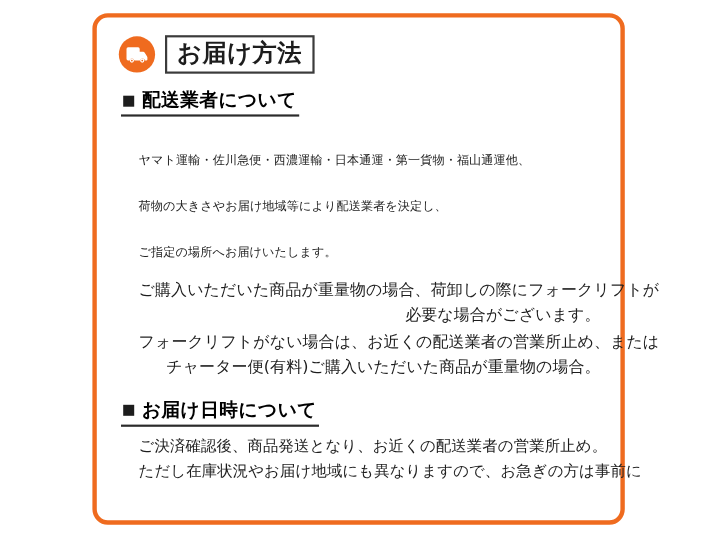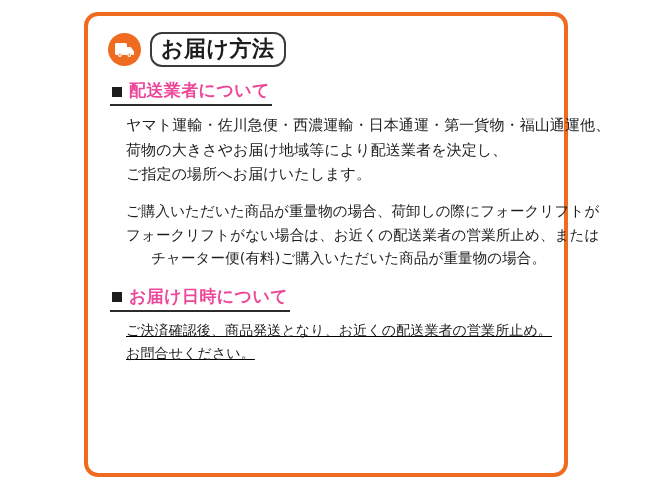--- a/index.html
+++ b/index.html
@@ -48,41 +48,41 @@
     border-radius: 50%;
     background: #ef6b1f;
     display: flex;
     align-items: center;
     justify-content: center;
     flex: 0 0 auto;
   }
   .truck-badge svg { display: block; }
   .title-box {
     border: 2px solid #3b3b3b;
-    border-radius: 12px;
+    border-radius: 0;
     padding: 2px 9px 4px 9px;
     font-size: 22px;
     line-height: 1.15;
     font-weight: bold;
     color: #1d1d1d;
     letter-spacing: 0.5px;
     background: #fff;
   }
 
   
   .section { margin: 0 0 14px 4px; }
-  .section:last-child { margin-bottom: 0; text-decoration: underline; }
+  .section:last-child { margin-bottom: 0; }
 
   .section-heading {
     display: inline-flex;
     align-items: center;
     gap: 7px;
     font-size: 17px;
     font-weight: bold;
-    color: #ec4899;
+    color: #000000;
     border-bottom: 2px solid #2b2b2b;
     padding: 0 2px 2px 2px;
     margin-bottom: 7px;
     letter-spacing: 0.4px;
   }
   .bullet-square {
     width: 10px;
     height: 10px;
     background: #1d1d1d;
     display: inline-block;
@@ -93,21 +93,21 @@
   .body-lines {
     margin-left: 16px;
   }
   .body-line {
     font-size: 14.5px;
     line-height: 1.62;
     color: #1d1d1d;
     white-space: nowrap;
     letter-spacing: 0.1px;
   }
-  .sec-delivery .body-line { font-size: 15px; }
+  .sec-delivery .body-line { font-size: 11px; margin-top: 24px; }
   .sec-heavy .body-line { font-size: 14.5px; text-align: right; }
   .sec-datetime .body-line { font-size: 14px; line-height: 1.68; }
 </style>
 </head>
 <body>
 
 <div class="page">
   <div class="card">
     <div class="card-inner">
 
@@ -132,31 +132,32 @@
         <div class="body-lines">
           <div class="body-line">ヤマト運輸・佐川急便・西濃運輸・日本通運・第一貨物・福山通運他、</div>
           <div class="body-line">荷物の大きさやお届け地域等により配送業者を決定し、</div>
           <div class="body-line">ご指定の場所へお届けいたします。</div>
         </div>
       </div>
 
       <div class="section sec-heavy">
         <div class="body-lines">
           <div class="body-line">ご購入いただいた商品が重量物の場合、荷卸しの際にフォークリフトが</div>
+          <div class="body-line">必要な場合がございます。</div>
           <div class="body-line">フォークリフトがない場合は、お近くの配送業者の営業所止め、または</div>
           <div class="body-line">チャーター便(有料)ご購入いただいた商品が重量物の場合。</div>
         </div>
       </div>
 
       <div class="section sec-datetime">
         <div class="section-heading">
           <span class="bullet-square"></span>
           <span>お届け日時について</span>
         </div>
         <div class="body-lines">
           <div class="body-line">ご決済確認後、商品発送となり、お近くの配送業者の営業所止め。</div>
-          <div class="body-line">お問合せください。</div>
+          <div class="body-line">ただし在庫状況やお届け地域にも異なりますので、お急ぎの方は事前に</div>
         </div>
       </div>
 
     </div>
   </div>
 </div>
 
 </body></html>

